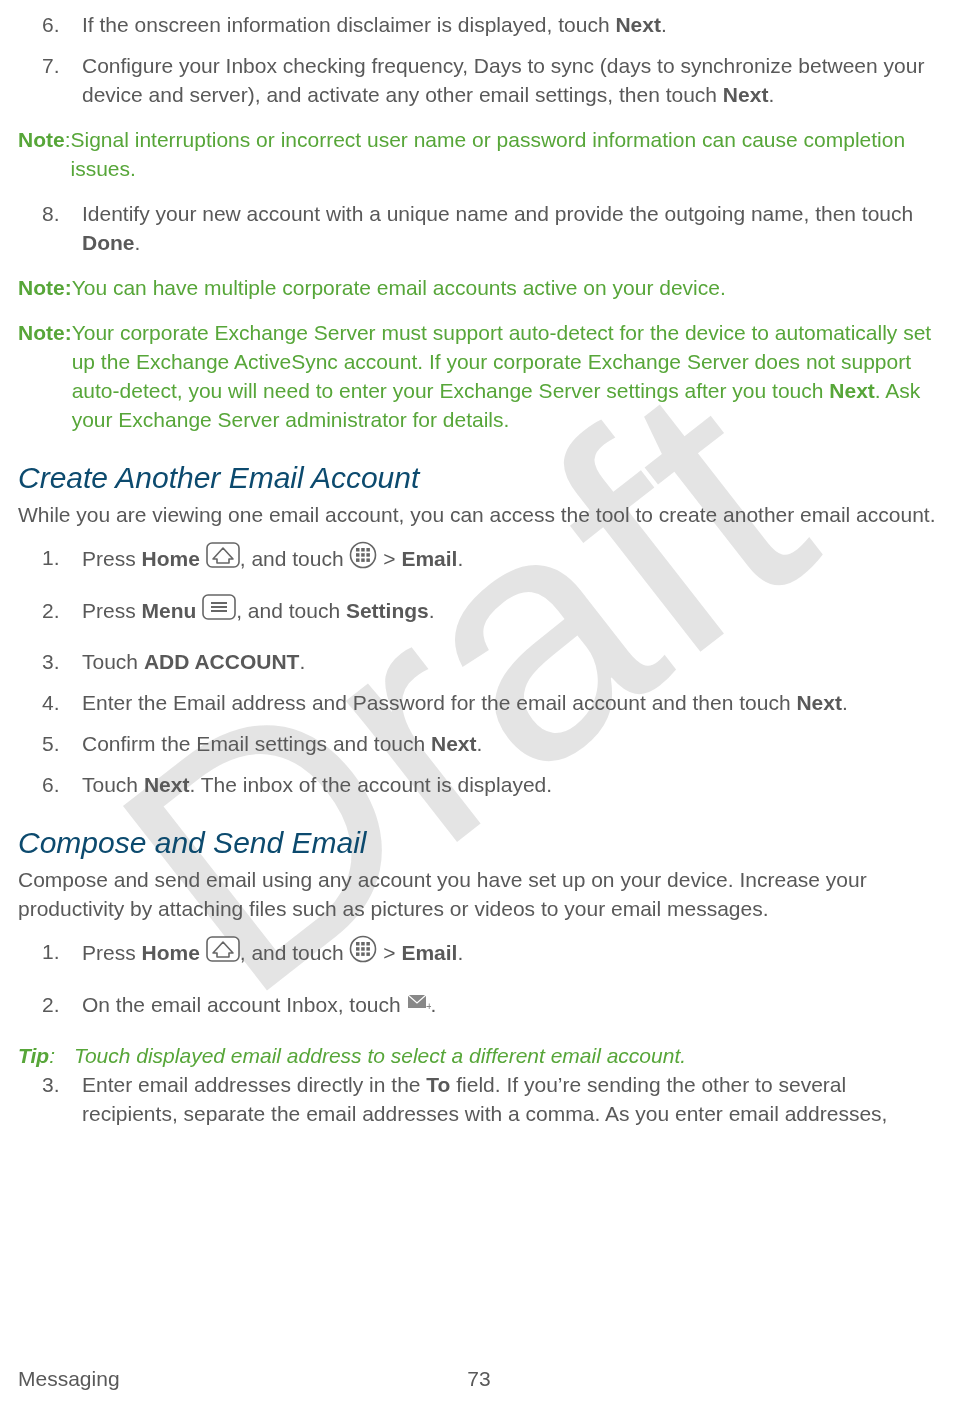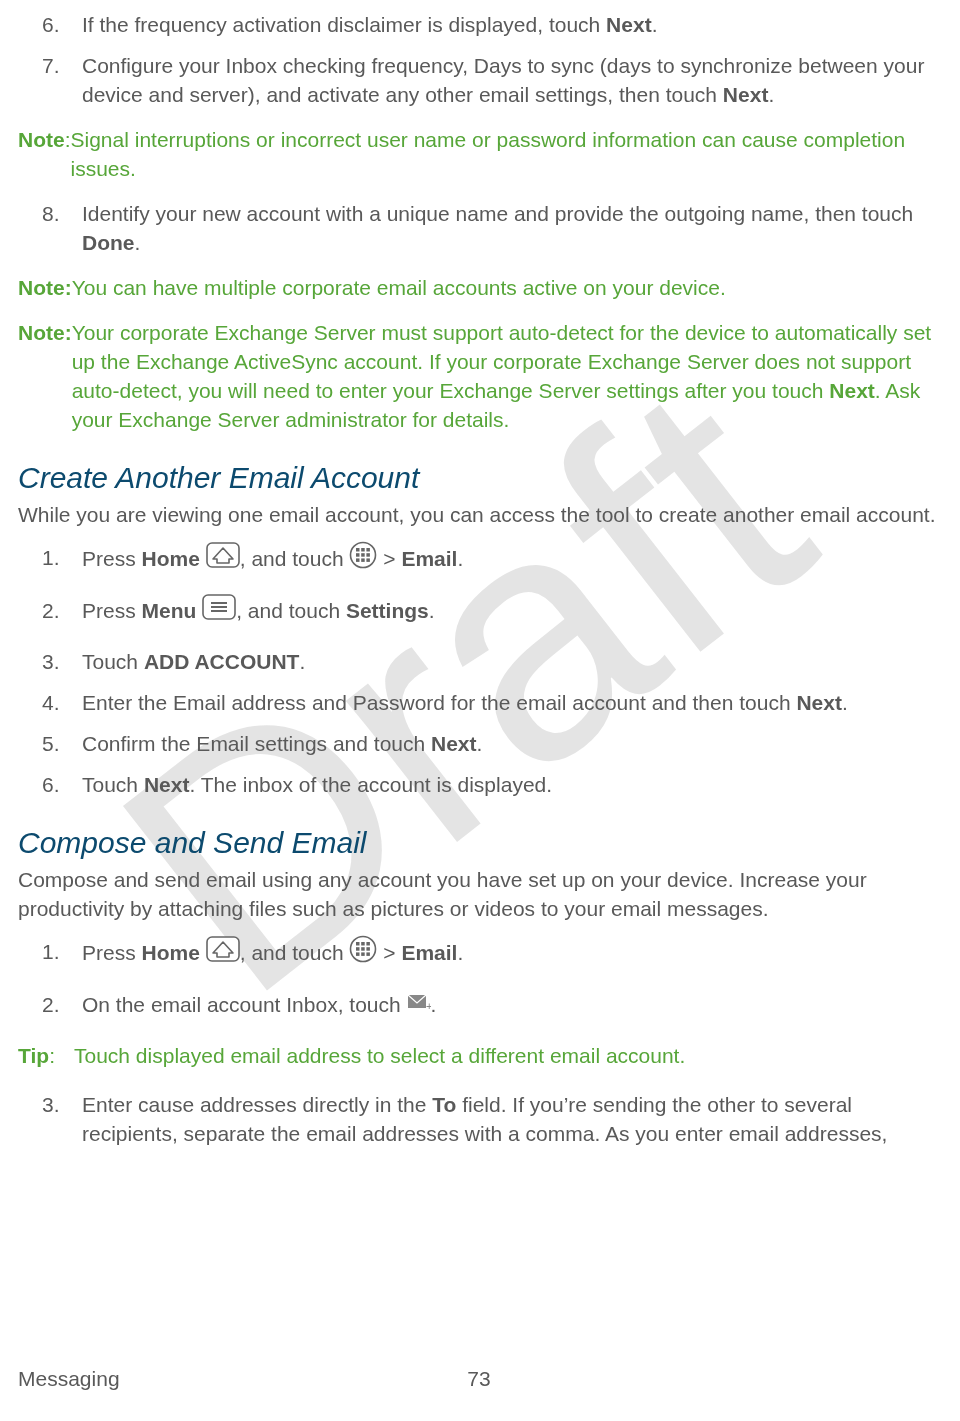--- a/index.html
+++ b/index.html
@@ -57,21 +57,21 @@
   .note-body {
     flex: 1;
     color: #57a639;
   }
   .note-body .bold {
     color: #57a639;
   }
   .tip-row {
     display: flex;
     margin-top: 20px;
-    margin-bottom: 20px;
+    font-style: italic;
   }
   .tip-label {
     flex: 0 0 50px;
     font-weight: bold;
     color: #57a639;
     margin-right: 6px;
   }
   .tip-body {
     flex: 1;
     color: #57a639;
@@ -125,21 +125,21 @@
 
   <svg class="watermark" viewBox="0 0 960 1421">
     <text x="480" y="710" text-anchor="middle" dominant-baseline="middle" transform="rotate(-38 480 710)" font-family="Arial, Helvetica, sans-serif" font-size="340" fill="#d9d9d9" opacity="0.7">Draft</text>
   </svg>
 
   <div class="content">
 
     <div class="ol-item">
       <div class="ol-num">6.</div>
       <div class="ol-body">
-        <span>If the frequency activation disclaimer is displayed, touch </span><span class="bold">Next</span><span>.</span>
+        <span>If the onscreen information disclaimer is displayed, touch </span><span class="bold">Next</span><span>.</span>
       </div>
     </div>
     <div class="ol-item" style="margin-bottom:16px;">
       <div class="ol-num">7.</div>
       <div class="ol-body">
         <span>Configure your Inbox checking frequency, Days to sync (days to synchronize between your device and server), and activate any other email settings, then touch </span><span class="bold">Next</span><span>.</span>
       </div>
     </div>
 
     <div class="note-row">
@@ -288,21 +288,21 @@
     </div>
 
     <div class="tip-row">
       <div class="tip-label"><span>Tip</span><span style="font-weight:normal;">:</span></div>
       <div class="tip-body">Touch displayed email address to select a different email account.</div>
     </div>
 
     <div class="ol-item">
       <div class="ol-num">3.</div>
       <div class="ol-body">
-        <span>Enter cause addresses directly in the </span><span class="bold">To</span><span> field. If you’re sending the other to several recipients, separate the email addresses with a comma. As you enter email addresses,</span>
+        <span>Enter email addresses directly in the </span><span class="bold">To</span><span> field. If you’re sending the other to several recipients, separate the email addresses with a comma. As you enter email addresses,</span>
       </div>
     </div>
 
   </div>
 
   <div class="footer">
     <span class="footer-section">Messaging</span>
     <span class="footer-page">73</span>
   </div>
 

